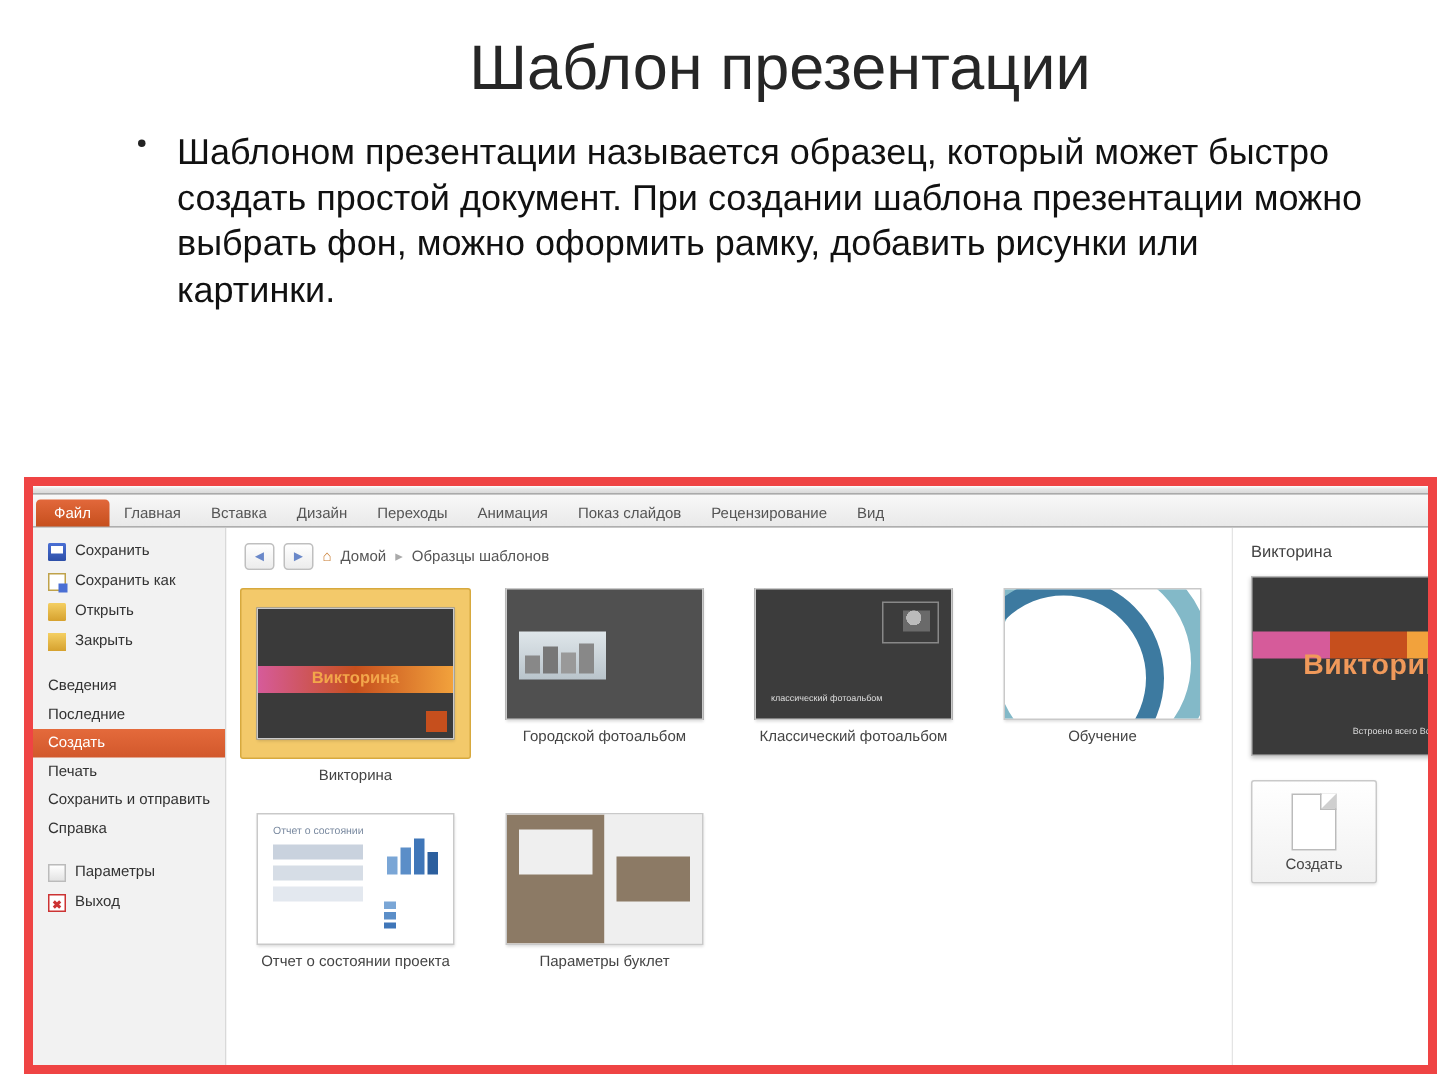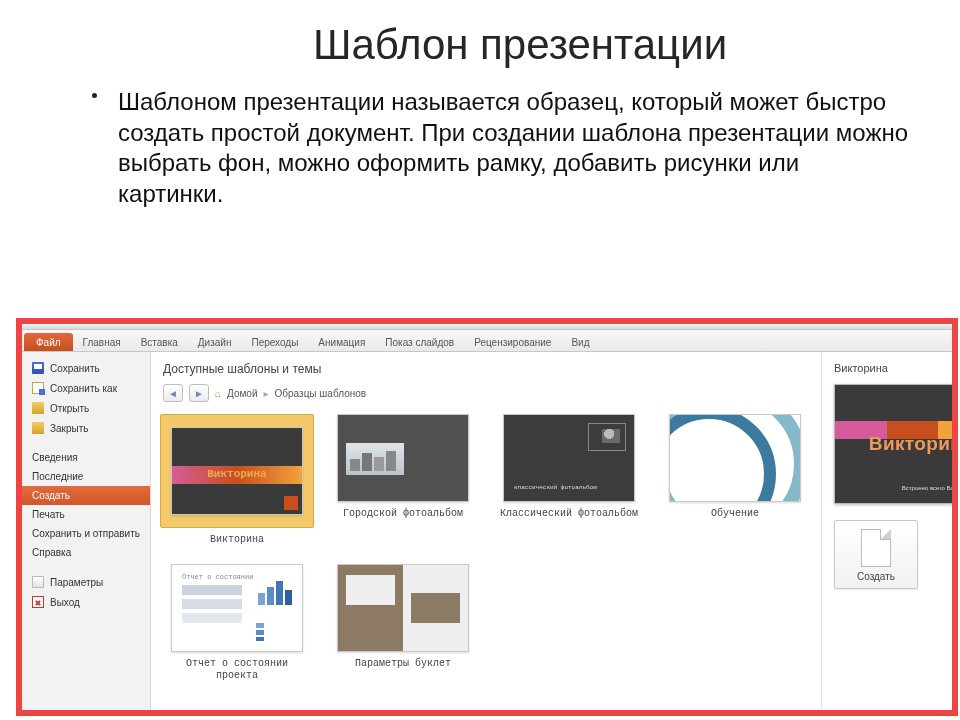--- a/index.html
+++ b/index.html
@@ -78,21 +78,21 @@
   }
 
   
   .sidebar {
     width: 140px;
     background: #f2f2f2;
     border-right: 1px solid #d9d9d9;
     padding-top: 6px;
   }
   .sb-item {
-    display: flex; align-items: center;
+    display: flex; align-items: flex-start;
     gap: 6px;
     padding: 4px 10px;
     font-size: 10px;
     color: #333;
     white-space: nowrap;
   }
   .sb-item.active {
     background: linear-gradient(#e46a3b,#d2582c);
     color: #fff;
   }
@@ -134,21 +134,20 @@
 
   .tpl-grid {
     display: grid;
     grid-template-columns: repeat(4, 148px);
     column-gap: 18px;
     row-gap: 18px;
   }
   .tpl {
     display: flex; flex-direction: column; align-items: center;
     gap: 6px;
-    font-family: Liberation Mono, monospace;
   }
   .thumb {
     width: 132px; height: 88px;
     border: 1px solid #c9c9c9;
     background: #eee;
     box-shadow: 0 1px 2px rgba(0,0,0,.15);
     position: relative;
     overflow: hidden;
   }
   .tpl.selected .thumb-wrap {
@@ -343,21 +342,20 @@
         <span class="sb-ico ico-opts"></span>
         <span>Параметры</span>
       </div>
       <div class="sb-item">
         <span class="sb-ico ico-exit"></span>
         <span>Выход</span>
       </div>
     </div>
 
     <div class="gallery">
-      <div class="gal-title">Доступные шаблоны и темы</div>
       <div class="breadcrumb">
         <span class="nav-btn">◄</span>
         <span class="nav-btn">►</span>
         <span class="home-ico">⌂</span>
         <span>Домой</span>
         <span class="crumb-sep">▸</span>
         <span>Образцы шаблонов</span>
       </div>
 
       <div class="tpl-grid">

